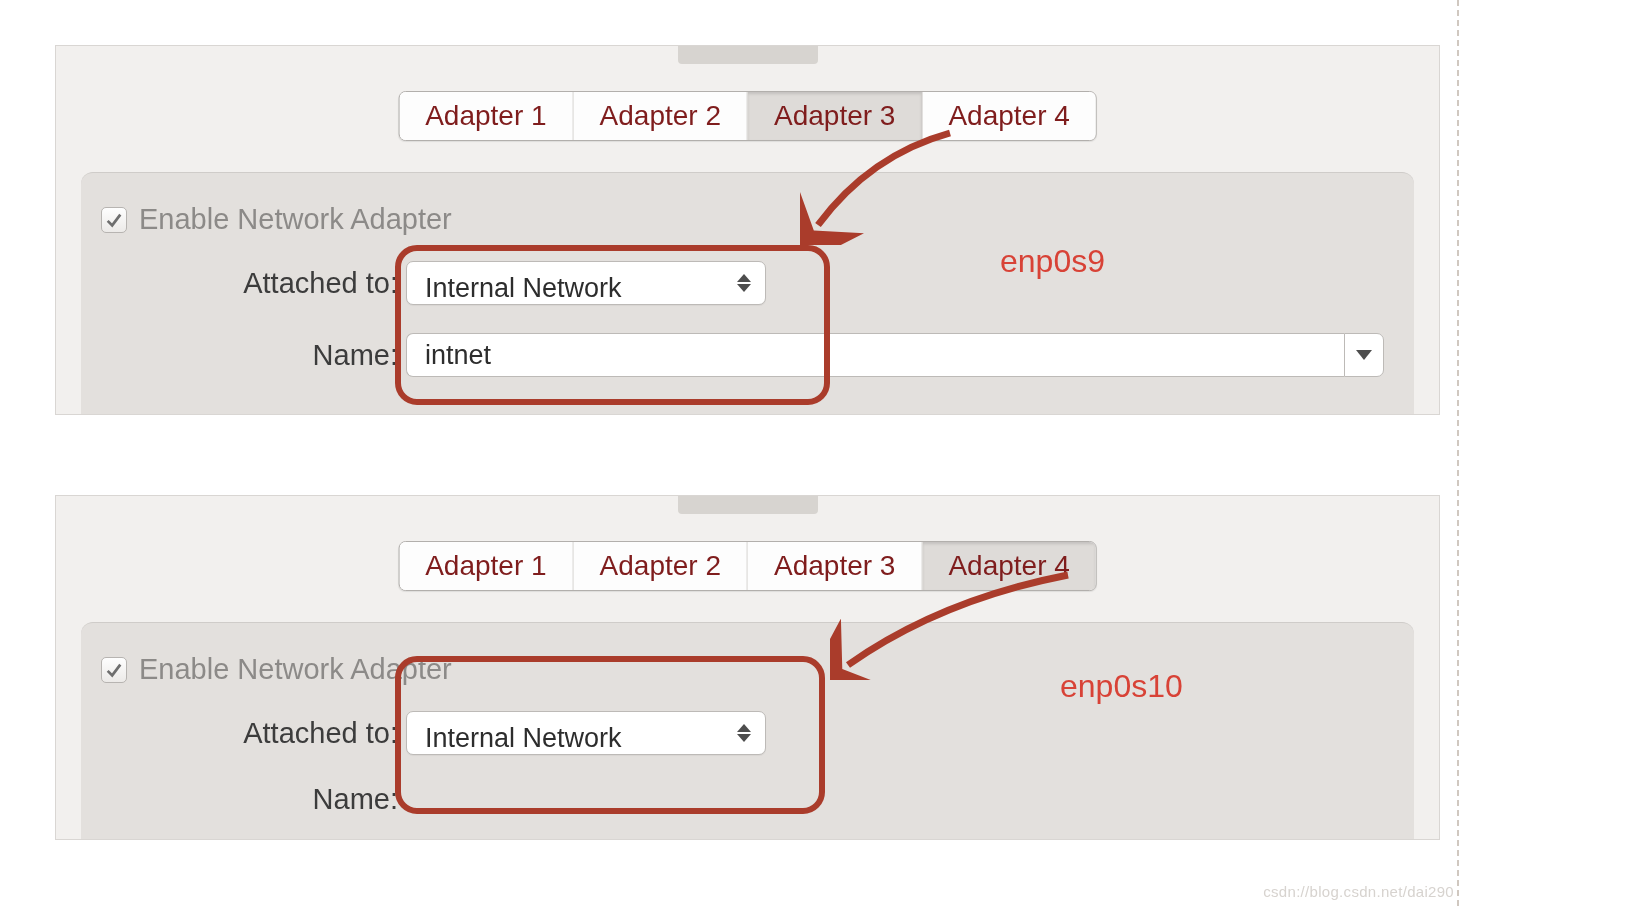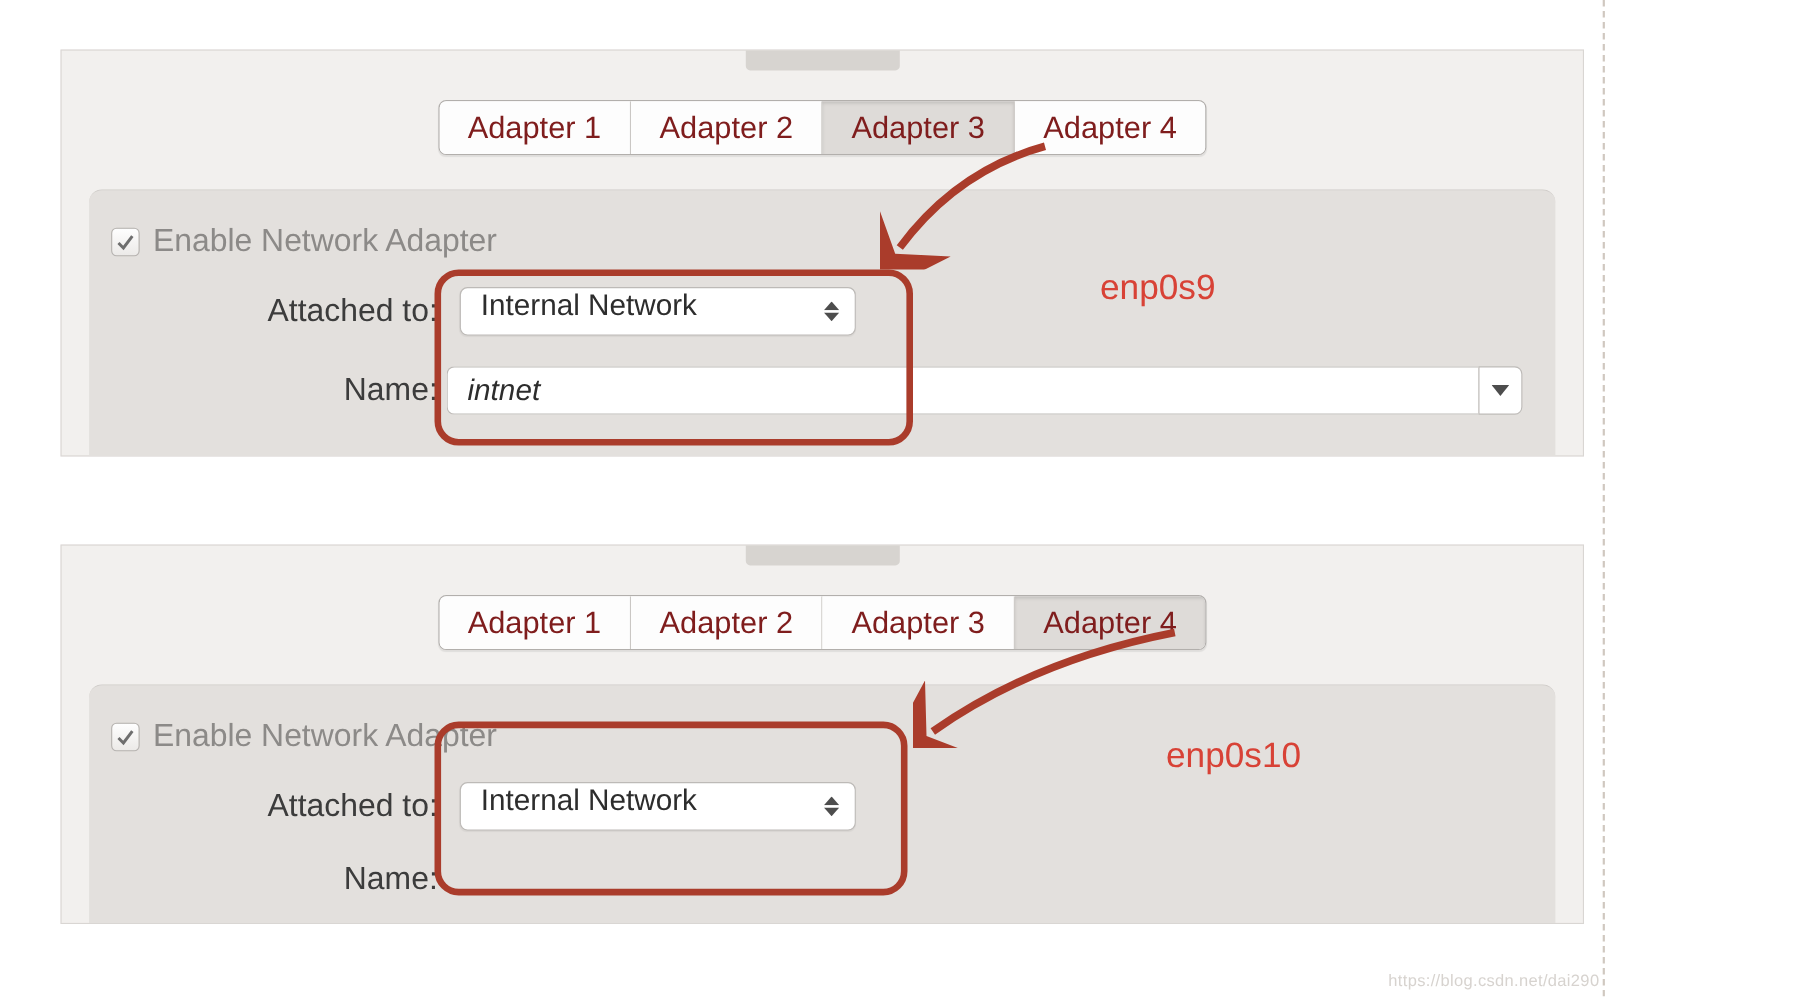--- a/index.html
+++ b/index.html
@@ -132,21 +132,20 @@
     }
     .form-row {
       position: absolute;
       display: flex;
       align-items: center;
     }
     .row-attached {
       top: 88px;
       left: 130px;
       right: 30px;
-      gap: 12px;
     }
     .row-name {
       top: 160px;
       left: 130px;
       right: 30px;
       align-items: center;
     }
     .form-label {
       font-size: 29px;
       color: #3c3c3c;
@@ -154,21 +153,21 @@
       text-align: right;
       padding-right: 8px;
     }
     .dropdown {
       position: relative;
       background: #ffffff;
       border: 1px solid #bdbab7;
       border-radius: 7px;
       height: 44px;
       display: flex;
-      align-items: flex-start;
+      align-items: flex-end;
       padding: 0 45px 0 18px;
       font-size: 27px;
       color: #2d2d2d;
       cursor: pointer;
       box-shadow: 0 1px 1px rgba(0,0,0,0.05);
     }
     .dropdown-narrow {
       width: 360px;
     }
     .sort-arrows {
@@ -194,21 +193,20 @@
       flex: 1;
       background: #ffffff;
       border: 1px solid #bdbab7;
       border-radius: 7px 0 0 7px;
       border-right: none;
       height: 44px;
       padding: 0 18px;
       font-size: 27px;
       color: #2d2d2d;
       outline: none;
-      font-style: italic;
     }
     .combo-btn {
       width: 40px;
       height: 44px;
       background: #ffffff;
       border: 1px solid #bdbab7;
       border-radius: 0 7px 7px 0;
       display: flex;
       align-items: center;
       justify-content: center;
@@ -375,13 +373,13 @@
     <marker id="ah2" markerWidth="12" markerHeight="12" refX="3" refY="6" orient="auto">
       <path d="M0,0 L12,6 L0,12 L4,6 Z" fill="#aa3c2b"></path>
     </marker>
   </defs>
   <path d="M238,5 Q110,30 18,95" stroke="#aa3c2b" stroke-width="7" fill="none" marker-end="url(#ah2)"></path>
 </svg>
 
 <div class="annotation an-top">enp0s9</div>
 <div class="annotation an-bottom">enp0s10</div>
 
-<div class="watermark">https://blog.csdn.net/dai290</div>
+<div class="watermark">csdn://blog.csdn.net/dai290</div>
 
 </body></html>

